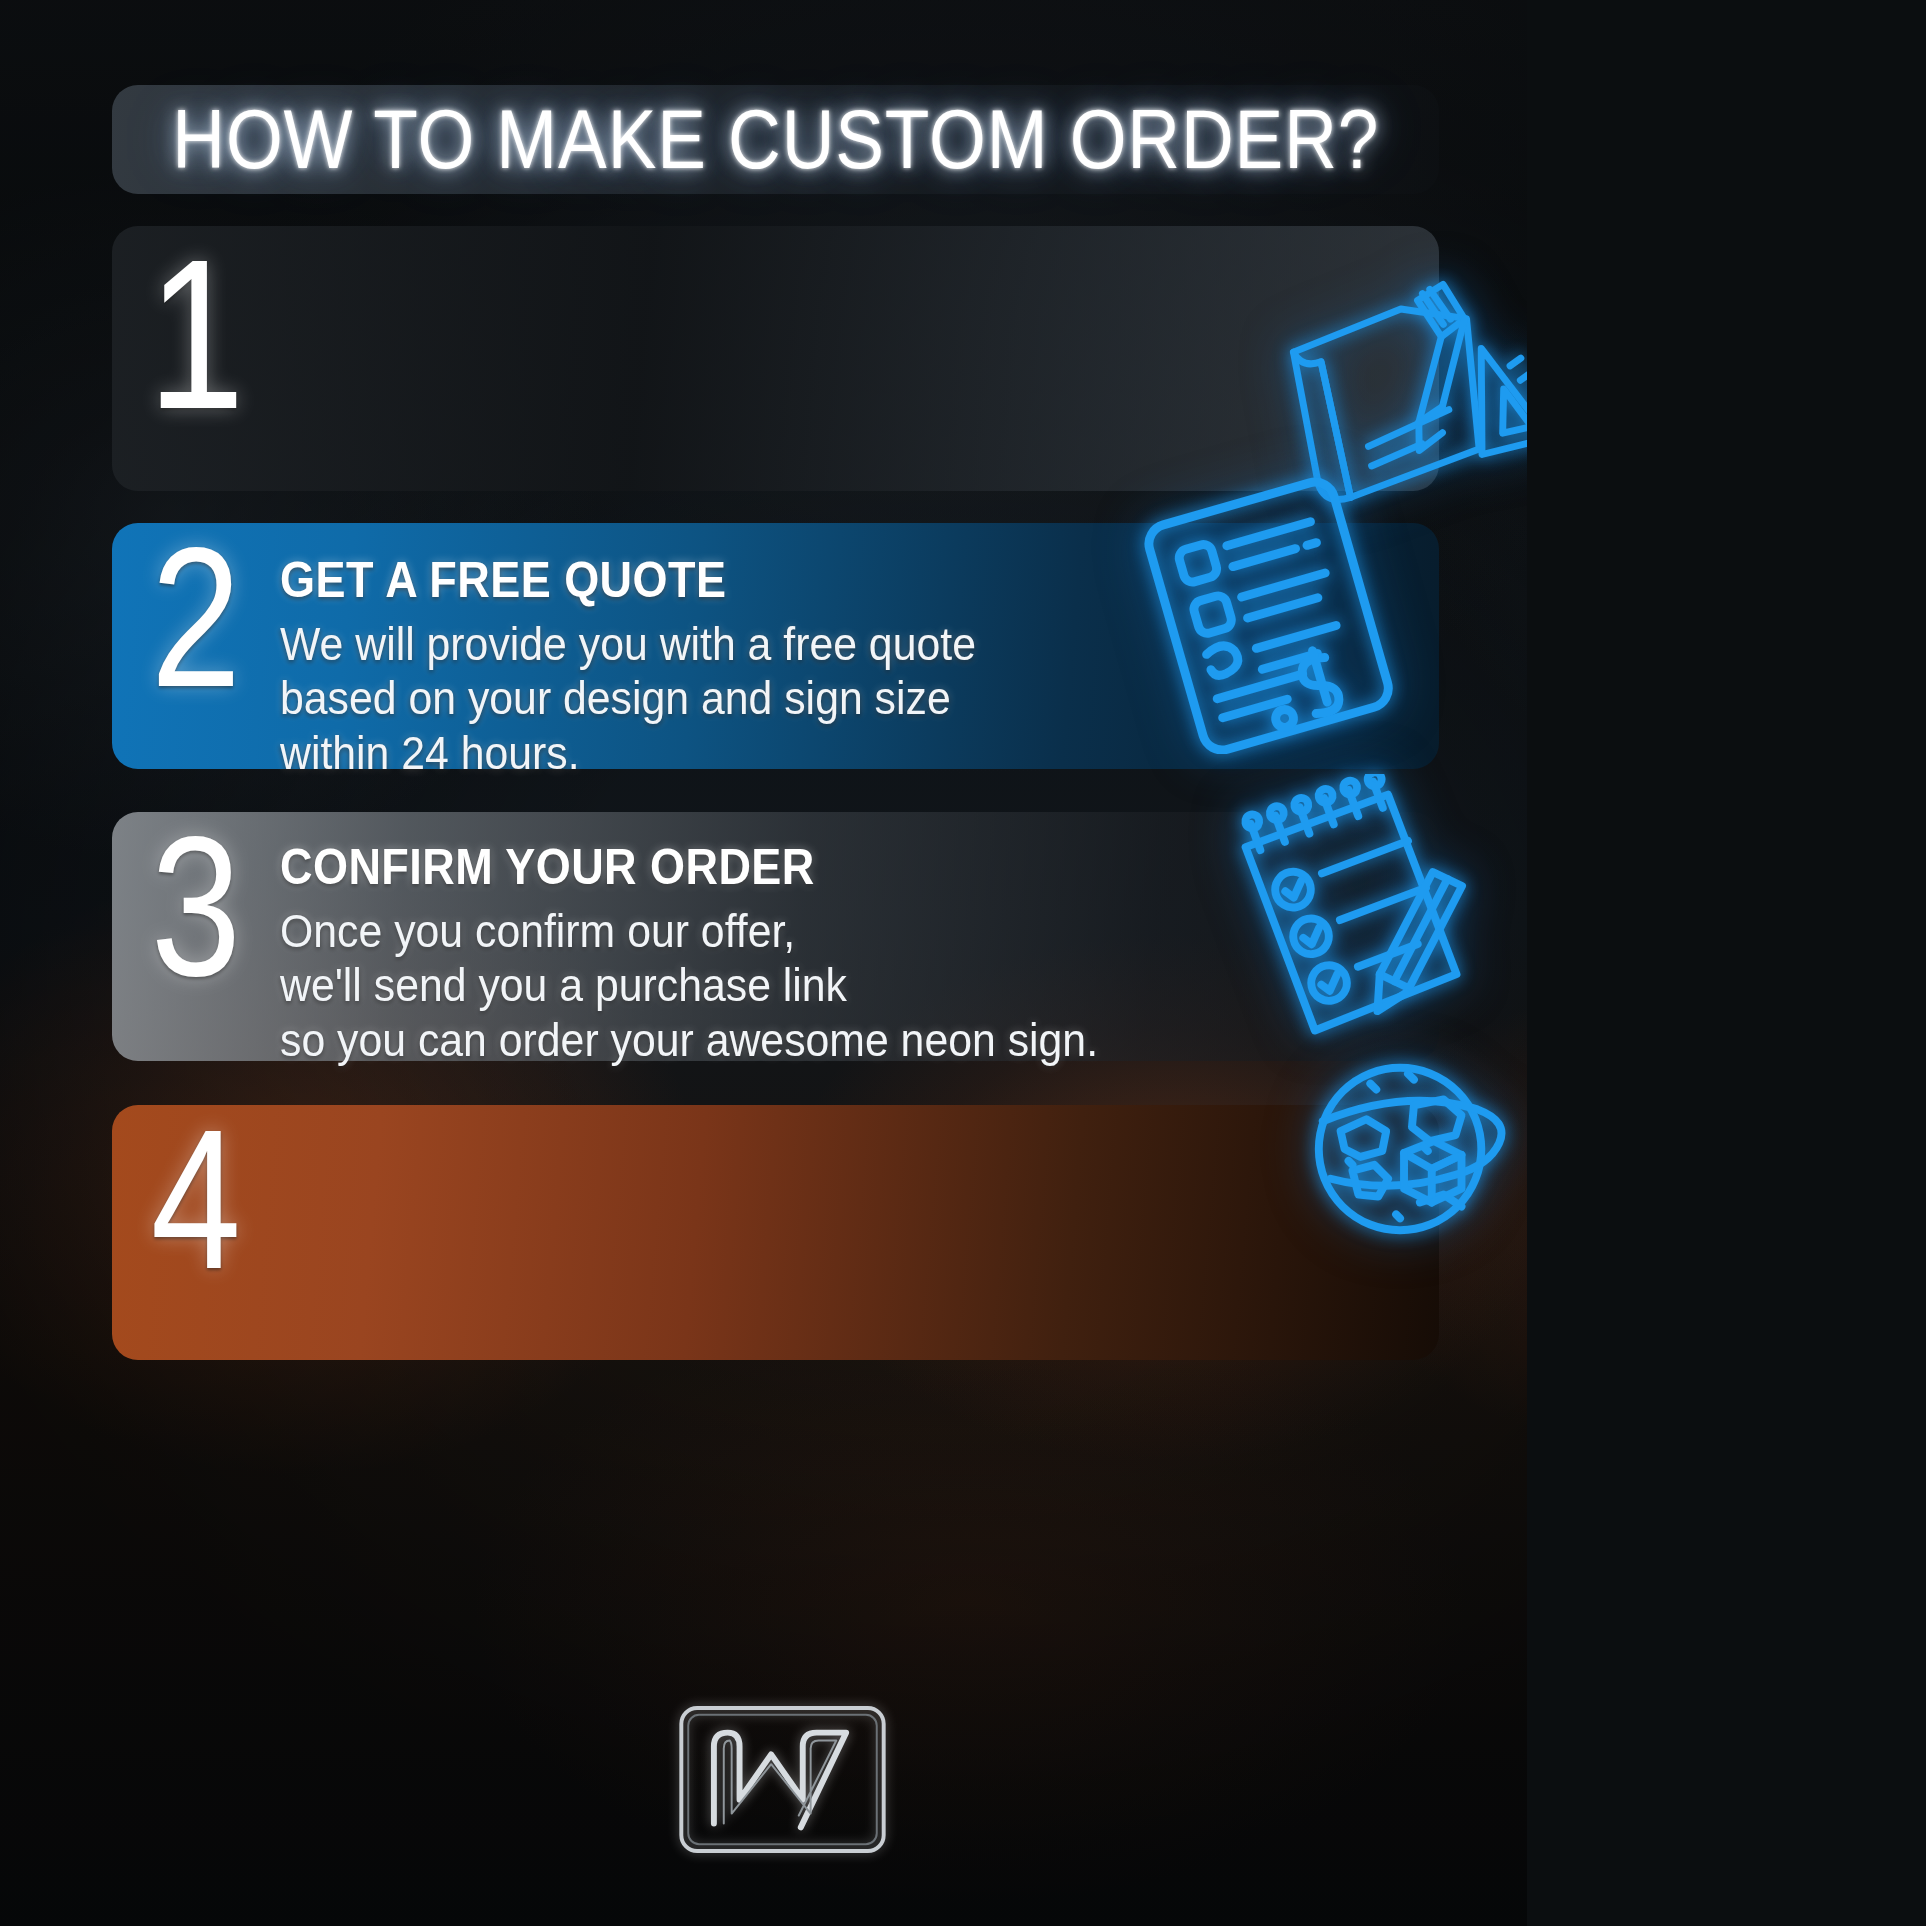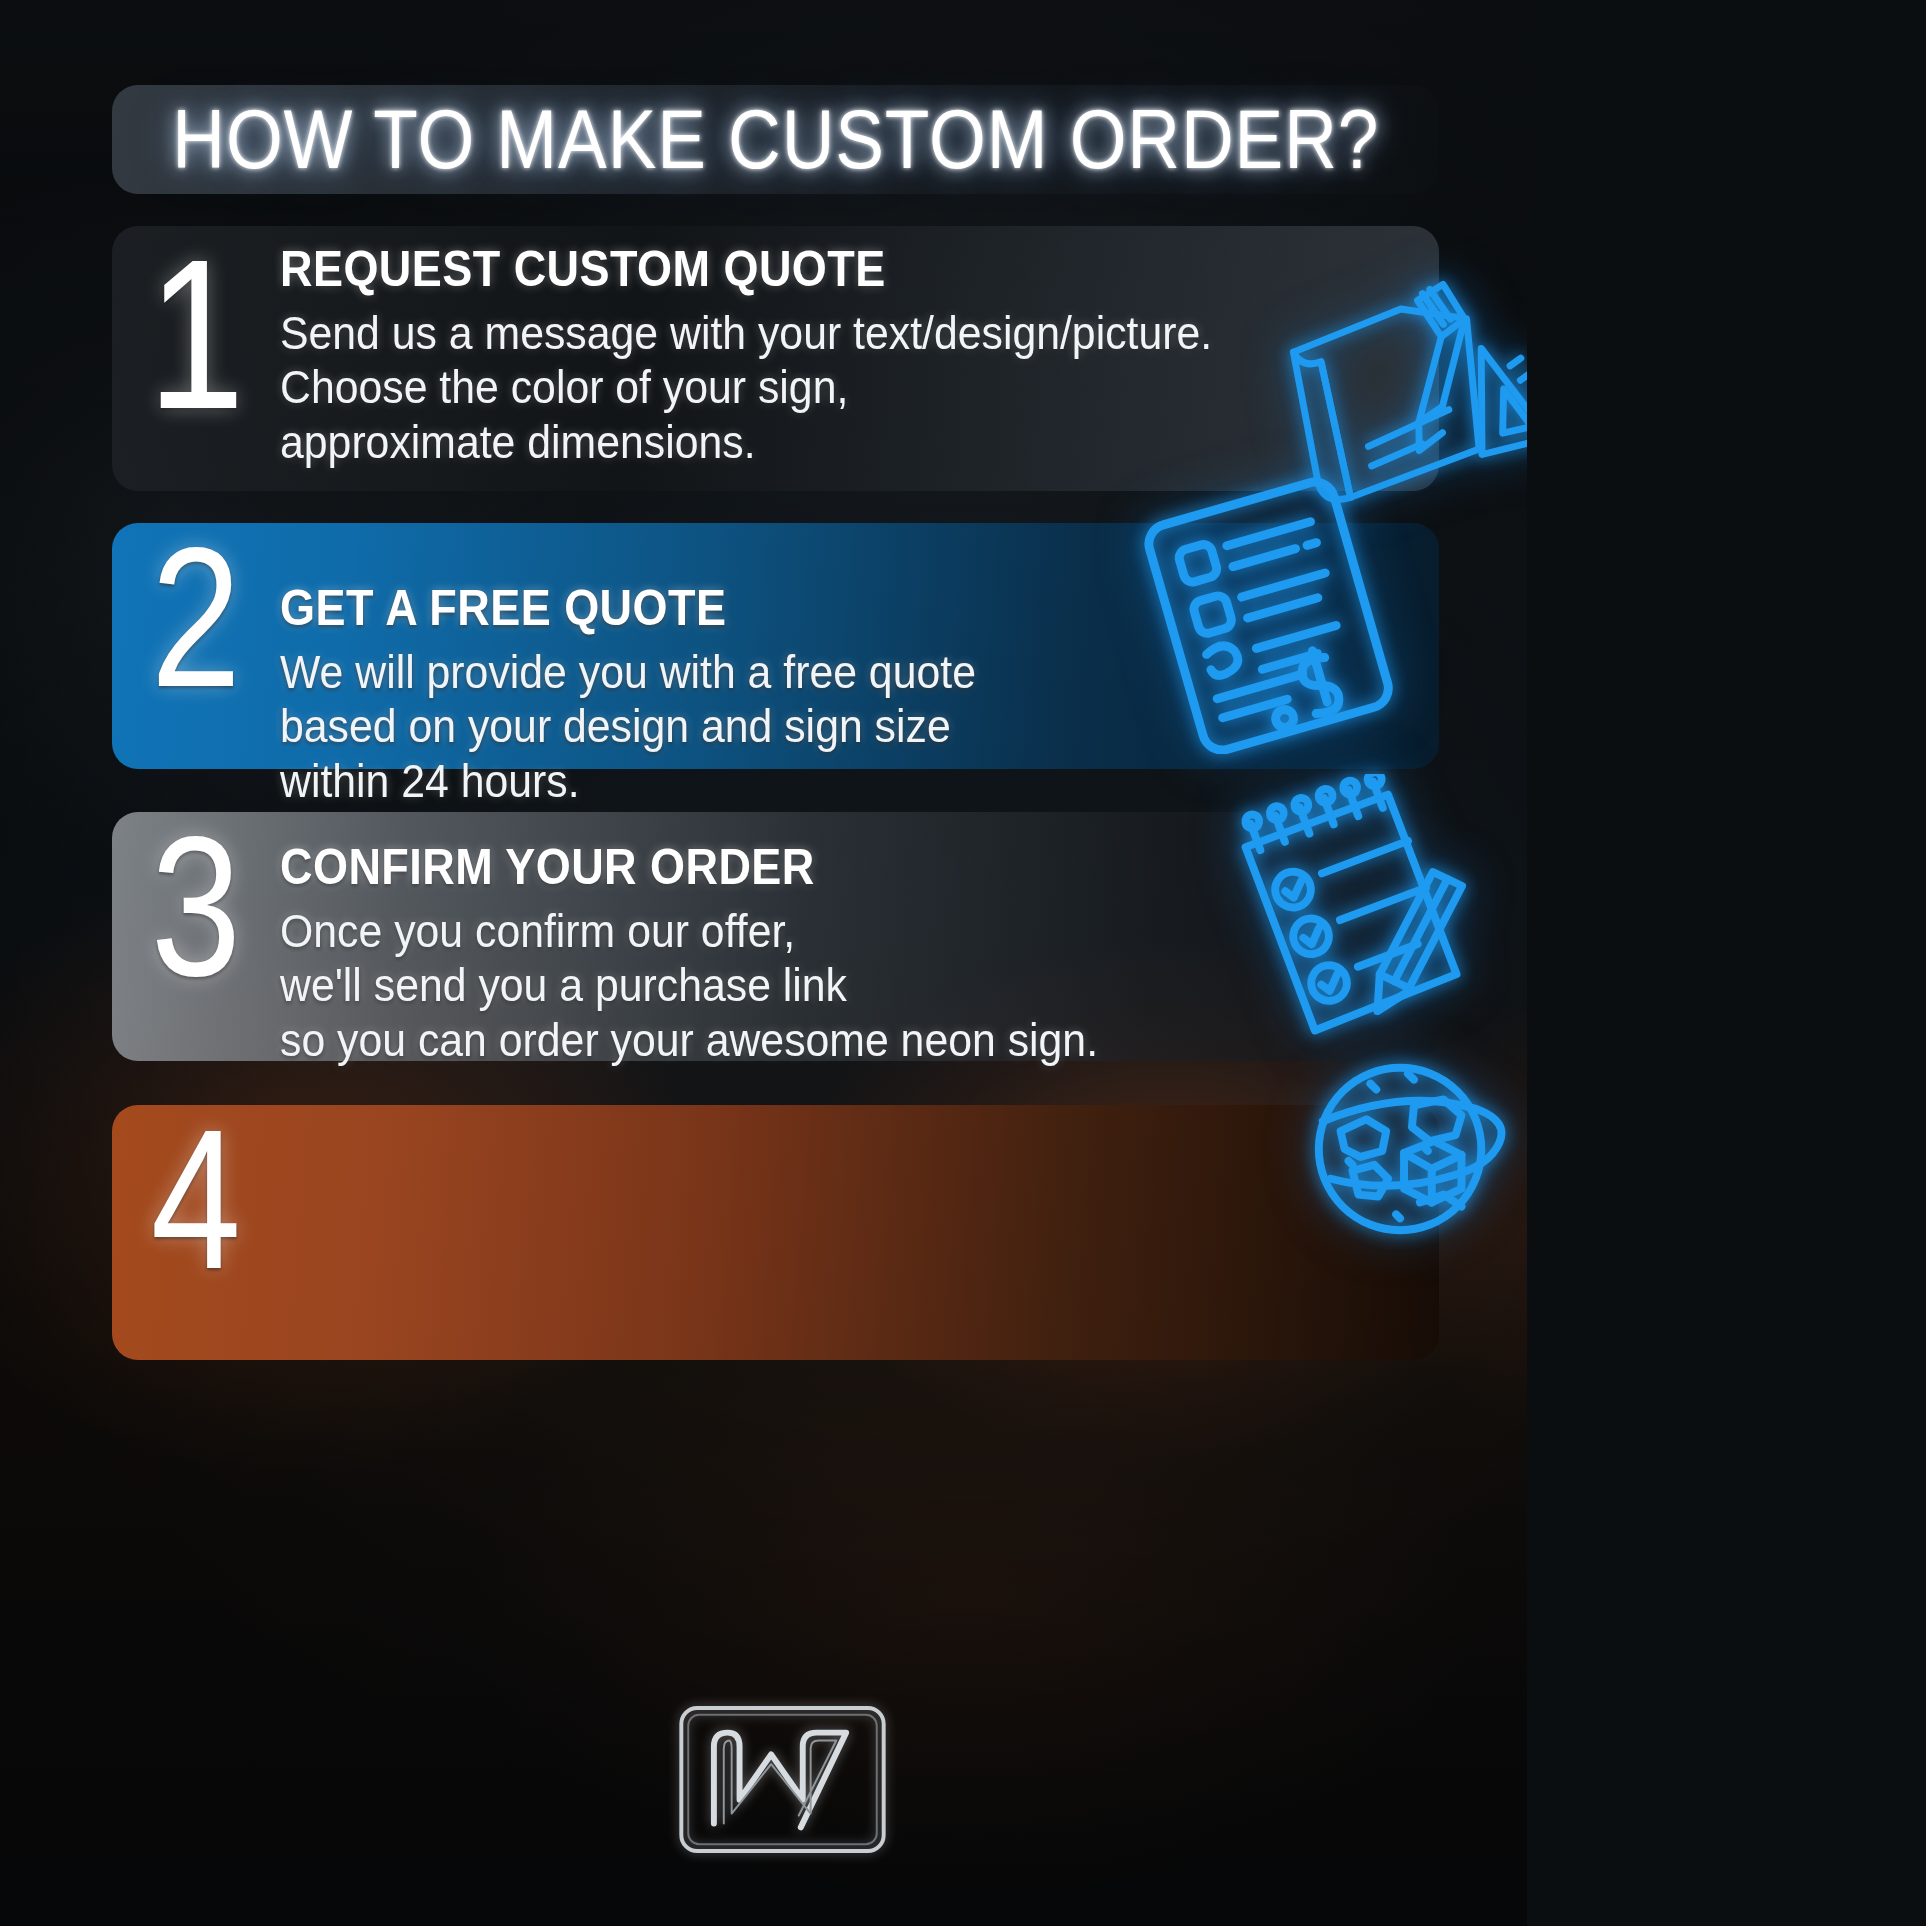--- a/index.html
+++ b/index.html
@@ -111,21 +111,21 @@
     top:226px; height:265px;
     background:linear-gradient(95deg, rgba(30,34,38,0.86) 0%, rgba(18,21,24,0.88) 40%, rgba(40,46,52,0.72) 74%, rgba(66,74,82,0.60) 100%);
   }
   #card1 .num{ font-size:213px; line-height:1.02; }
 
   
   #card2{
     top:523px; height:246px;
     background:linear-gradient(95deg, #1074b8 0%, #0f6ba9 18%, #0d5382 44%, #0a2f4b 72%, #071c2c 100%);
   }
-  #card2 .body{ padding-top:28px;margin-top:28px; }
+  #card2 .body{ padding-top:28px; }
 
   
   #card3{
     top:812px; height:249px;
     background:linear-gradient(95deg, rgba(150,155,160,0.82) 0%, rgba(106,112,118,0.74) 22%, rgba(58,64,70,0.62) 52%, rgba(28,32,37,0.58) 78%, rgba(16,19,22,0.55) 100%);
   }
   #card3 .body{ padding-top:26px; }
 
   
   #card4{
@@ -159,26 +159,20 @@
 <body>
 
 <div id="stage">
 
   <div class="title-bar">
     <div class="title-text">HOW TO MAKE CUSTOM ORDER?</div>
   </div>
 
   <div class="card" id="card1">
     <div class="num">1</div>
-    <div class="body">
-      <h2>REQUEST CUSTOM QUOTE</h2>
-      <p>Send us a message with your text/design/picture.
-Choose the color of your sign,
-approximate dimensions.</p>
-    </div>
   </div>
 
   <div class="card" id="card2">
     <div class="num">2</div>
     <div class="body">
       <h2>GET A FREE QUOTE</h2>
       <p>We will provide you with a free quote
 based on your design and sign size
 within 24 hours.</p>
     </div>

